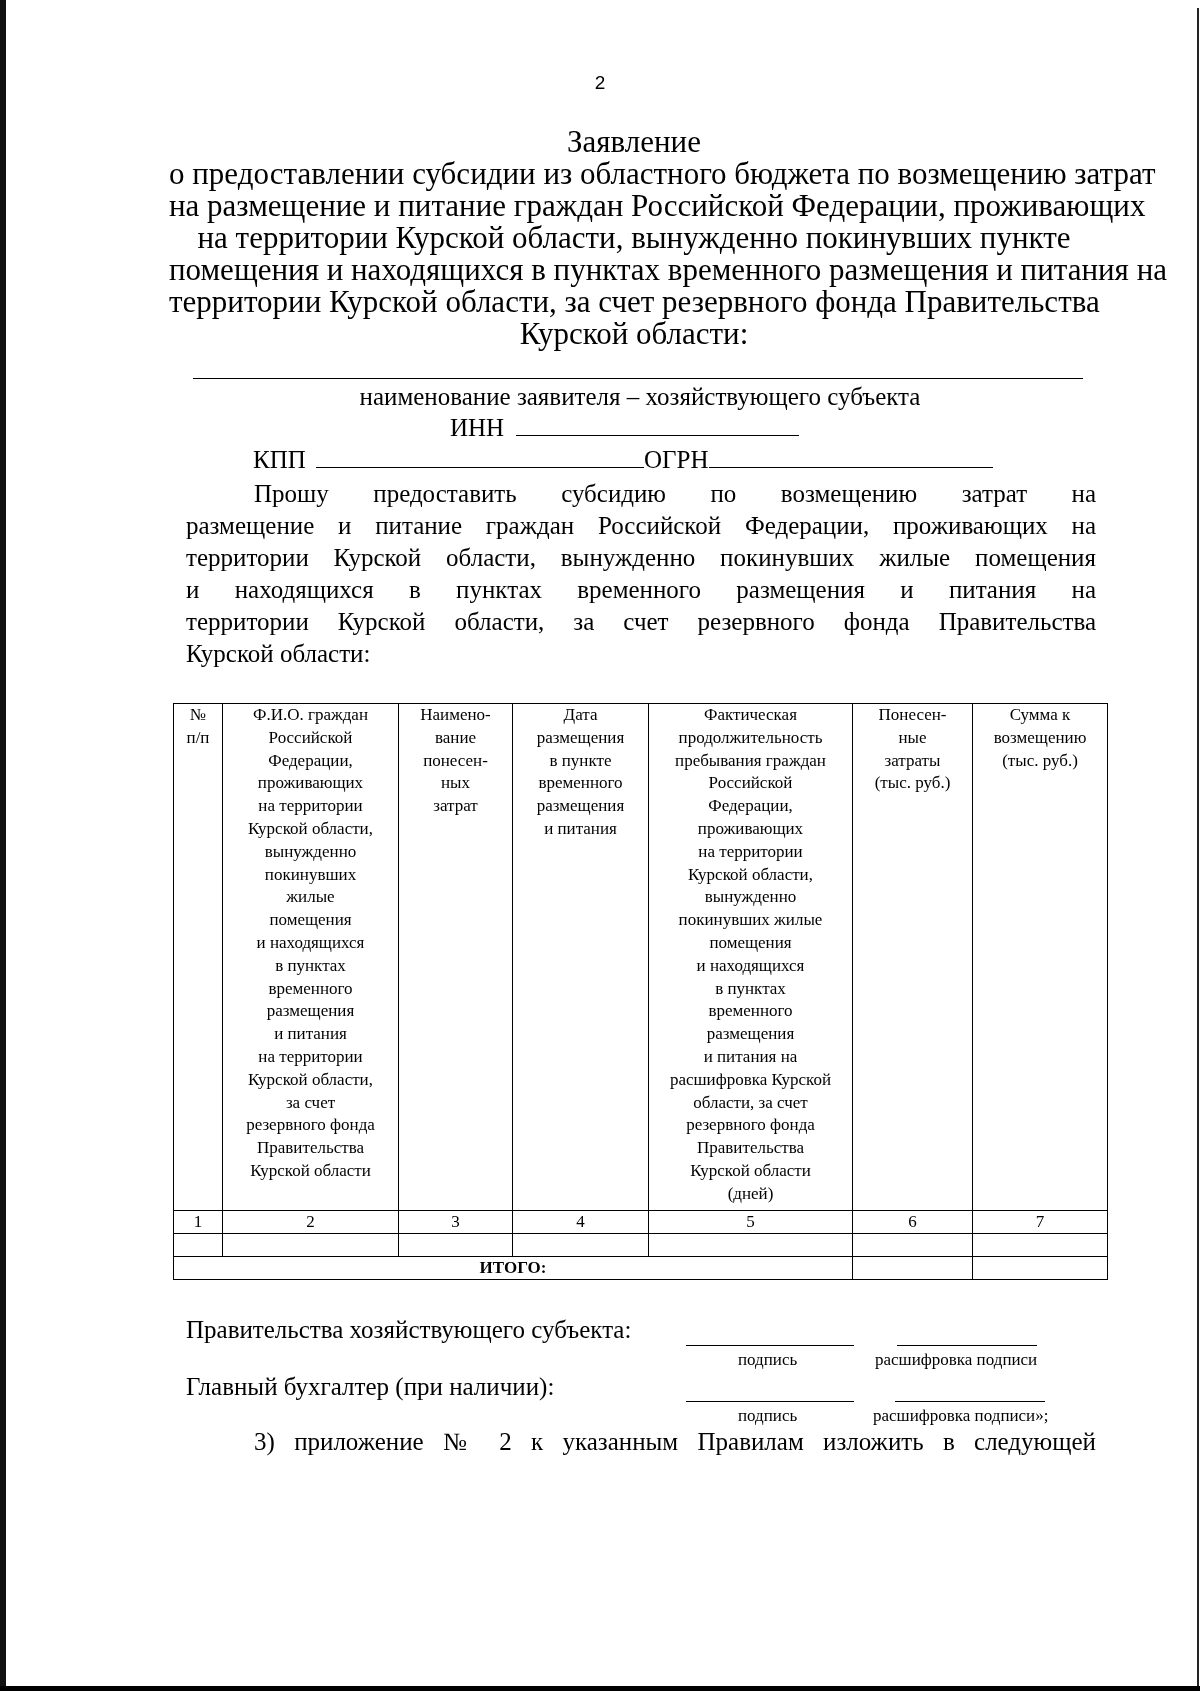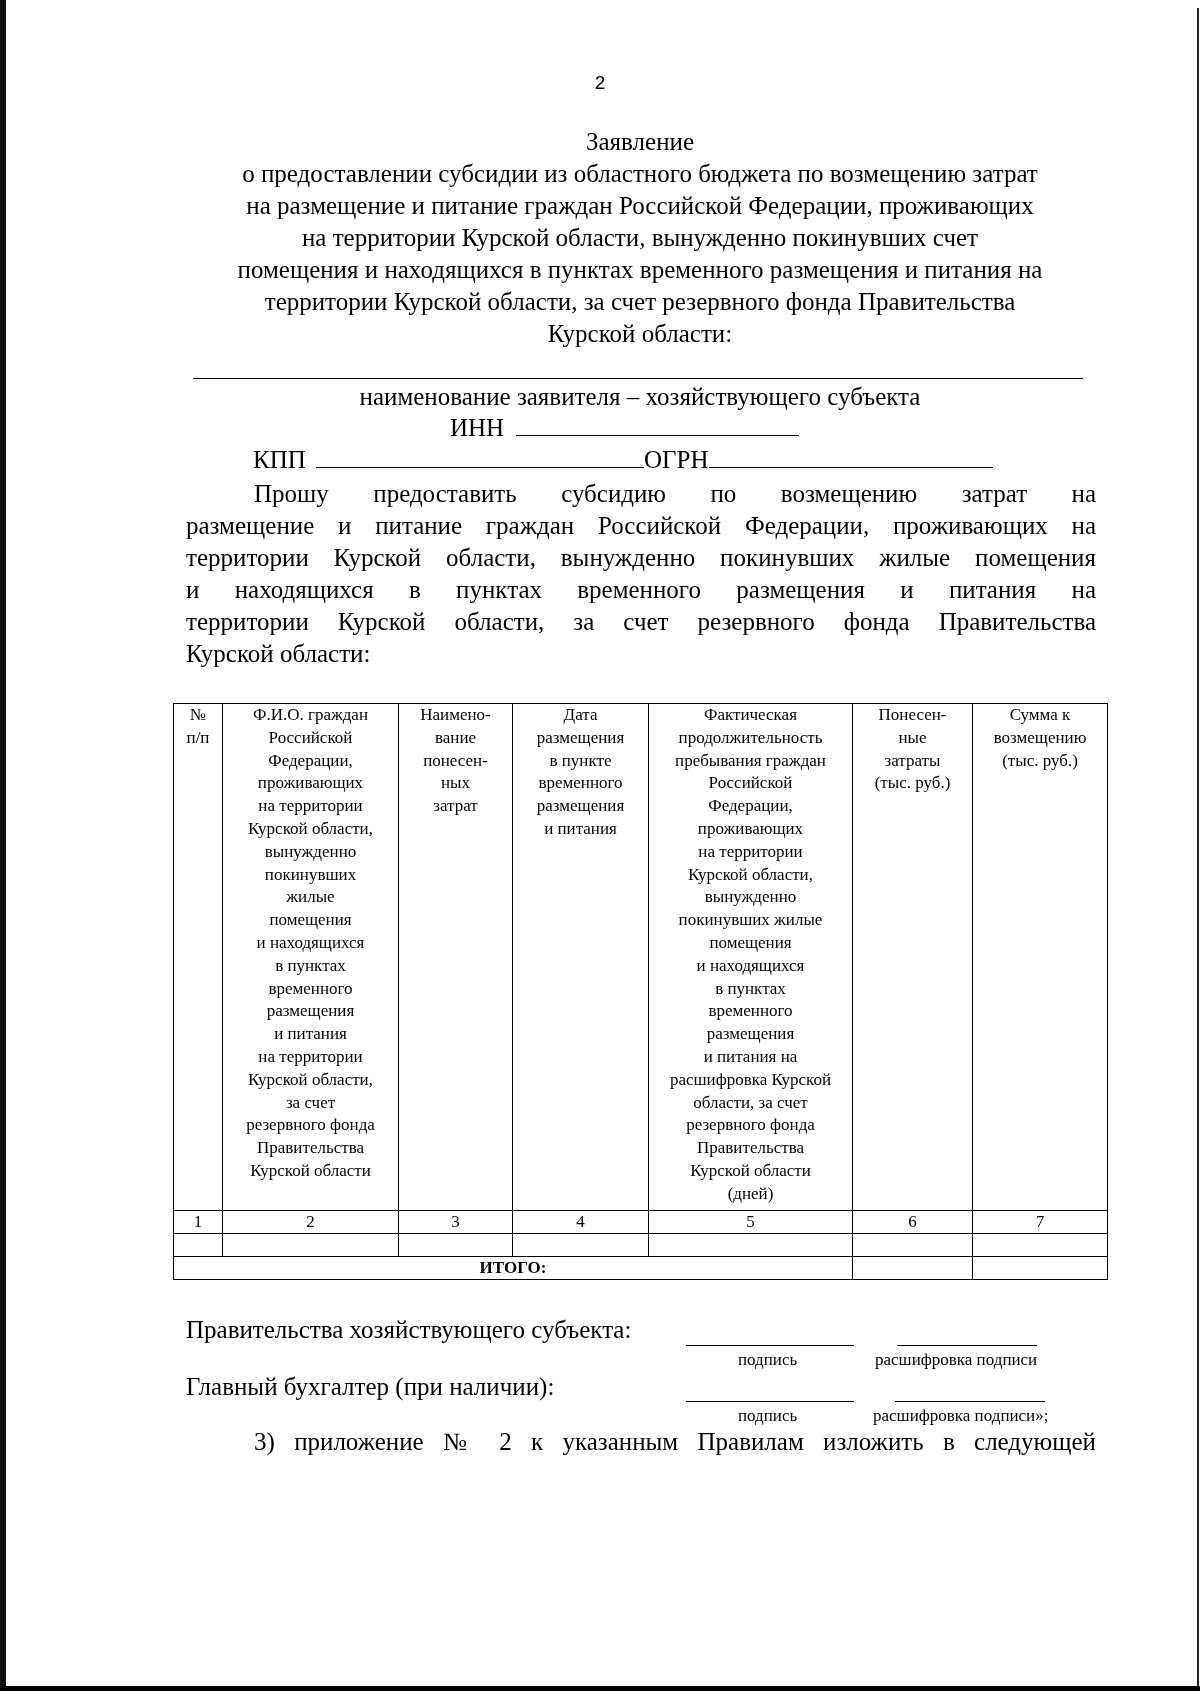--- a/index.html
+++ b/index.html
@@ -7,21 +7,21 @@
     width: 1200px; height: 1691px; position: relative; overflow: hidden;
     background: #ffffff; color: #000;
     font-family: "Liberation Serif", "DejaVu Serif", serif;
   }
   .scan-left { position: absolute; left: 0; top: 0; width: 6px; height: 1691px; background: #111; }
   .scan-right { position: absolute; left: 1197px; top: 8px; width: 2px; height: 1680px; background: #222; }
   .scan-bottom { position: absolute; left: 0; top: 1686px; width: 1200px; height: 5px; background: #000; }
 
   .abs { position: absolute; }
   .page-num { left: 0; width: 1200px; top: 72px; text-align: center; font-size: 19px; font-family: "Liberation Sans", sans-serif; }
-  .title-block { left: 175px; width: 930px; top: 126px; text-align: center; font-size: 25px; line-height: 32px; }
+  .title-block { left: 169px; width: 930px; top: 126px; text-align: center; font-size: 31px; line-height: 32px; }
   .title-block div { white-space: nowrap; }
 
   .name-line { left: 193px; top: 378px; width: 890px; border-top: 1.5px solid #000; }
   .name-caption { left: 175px; width: 930px; top: 383px; text-align: center; font-size: 25px; }
   .inn-row { left: 450px; top: 414px; font-size: 25px; white-space: nowrap; }
   .kpp-row { left: 253px; top: 446px; font-size: 25px; white-space: nowrap; }
   .blank { display: inline-block; border-bottom: 1.5px solid #000; height: 20px; vertical-align: baseline; }
 
   .para { left: 186px; width: 910px; top: 478px; font-size: 25px; line-height: 32px; text-align: justify; }
   .para .ln { display: block; text-align-last: justify; white-space: nowrap; }
@@ -55,21 +55,21 @@
 <div class="scan-left"></div>
 <div class="scan-right"></div>
 <div class="scan-bottom"></div>
 
 <div class="abs page-num">2</div>
 
 <div class="abs title-block">
   <div>Заявление</div>
   <div>о предоставлении субсидии из областного бюджета по возмещению затрат</div>
   <div>на размещение и питание граждан Российской Федерации, проживающих</div>
-  <div>на территории Курской области, вынужденно покинувших счет</div>
+  <div>на территории Курской области, вынужденно покинувших пункте</div>
   <div>помещения и находящихся в пунктах временного размещения и питания на</div>
   <div>территории Курской области, за счет резервного фонда Правительства</div>
   <div>Курской области:</div>
 </div>
 
 <div class="abs name-line"></div>
 <div class="abs name-caption">наименование заявителя – хозяйствующего субъекта</div>
 
 <div class="abs inn-row">
   <span>ИНН</span>

